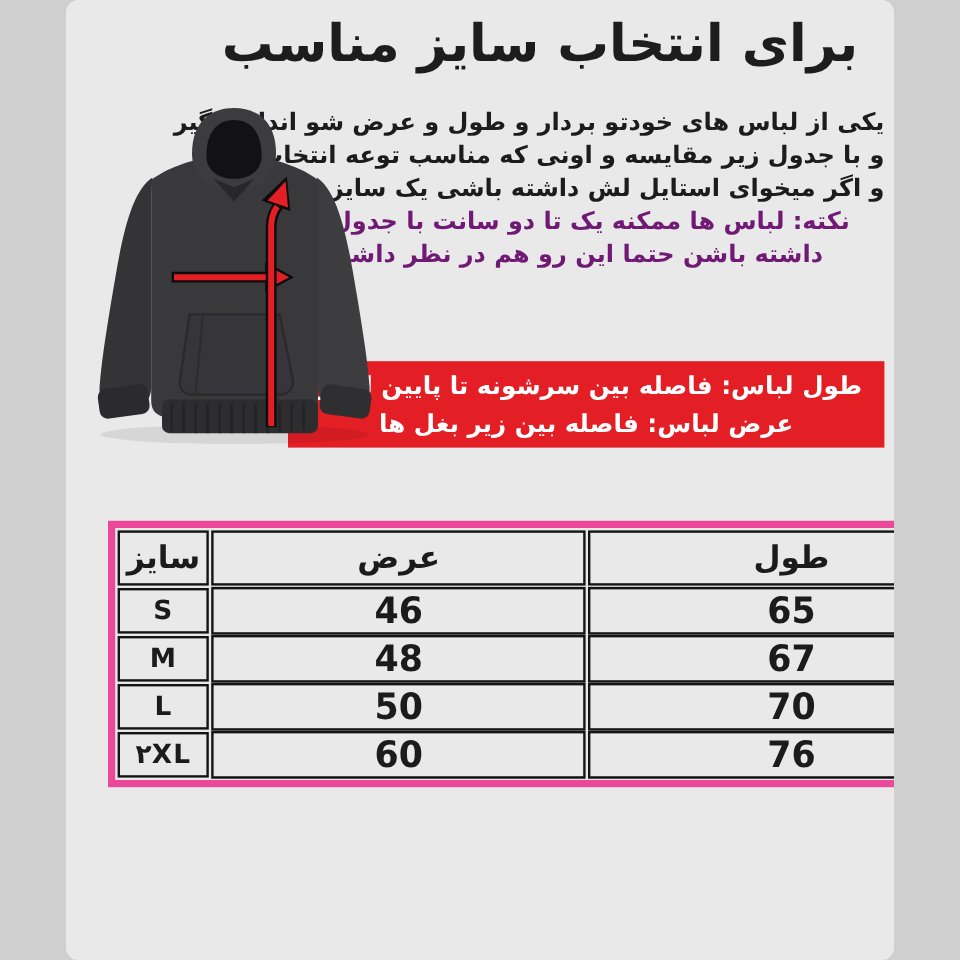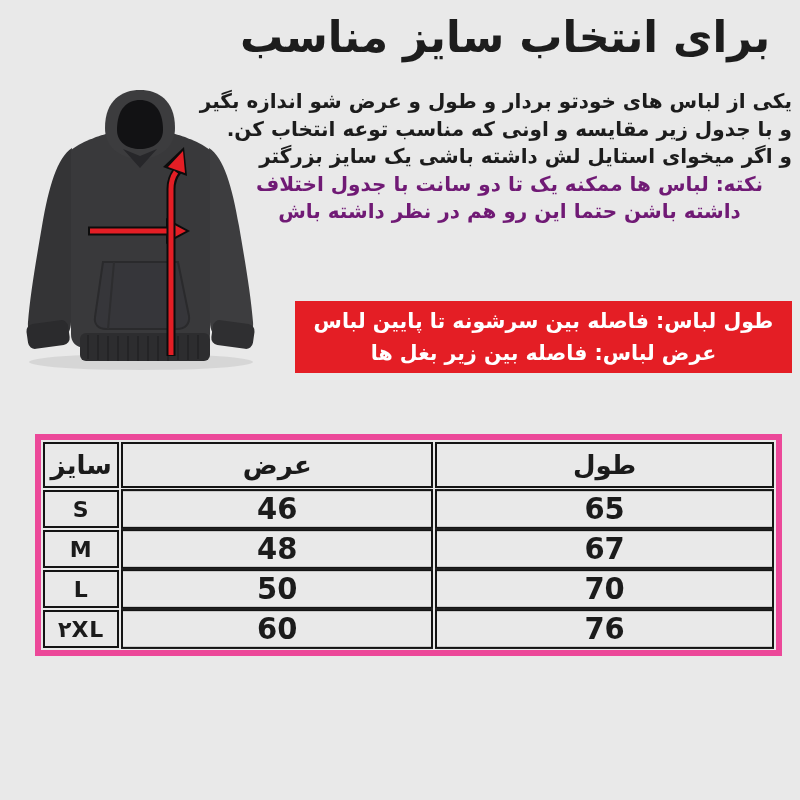--- a/index.html
+++ b/index.html
@@ -1,20 +1,21 @@
 <!DOCTYPE html>
 <html lang="fa"><head>
 <meta charset="utf-8">
 <style>
   * { margin:0; padding:0; box-sizing:border-box; }
   body { background:#cfcfcf; font-family:"DejaVu Sans", sans-serif; }
   .canvas{
-    position:relative; width:800px; height:800px; margin:0 auto;
+    position:relative; width:690px; height:800px; margin:0 auto;
     background:#e9e9e9; overflow:hidden;
     font-family:"DejaVu Sans", sans-serif;
+    border-radius:10px;
   }
   
   .title{
     position:absolute; top:12px; right:5px; width:580px;
     direction:rtl; text-align:center;
     font-size:43px; font-weight:bold; color:#1d1d1d;
     letter-spacing:-1px; white-space:nowrap;
   }
   
   .copy{

